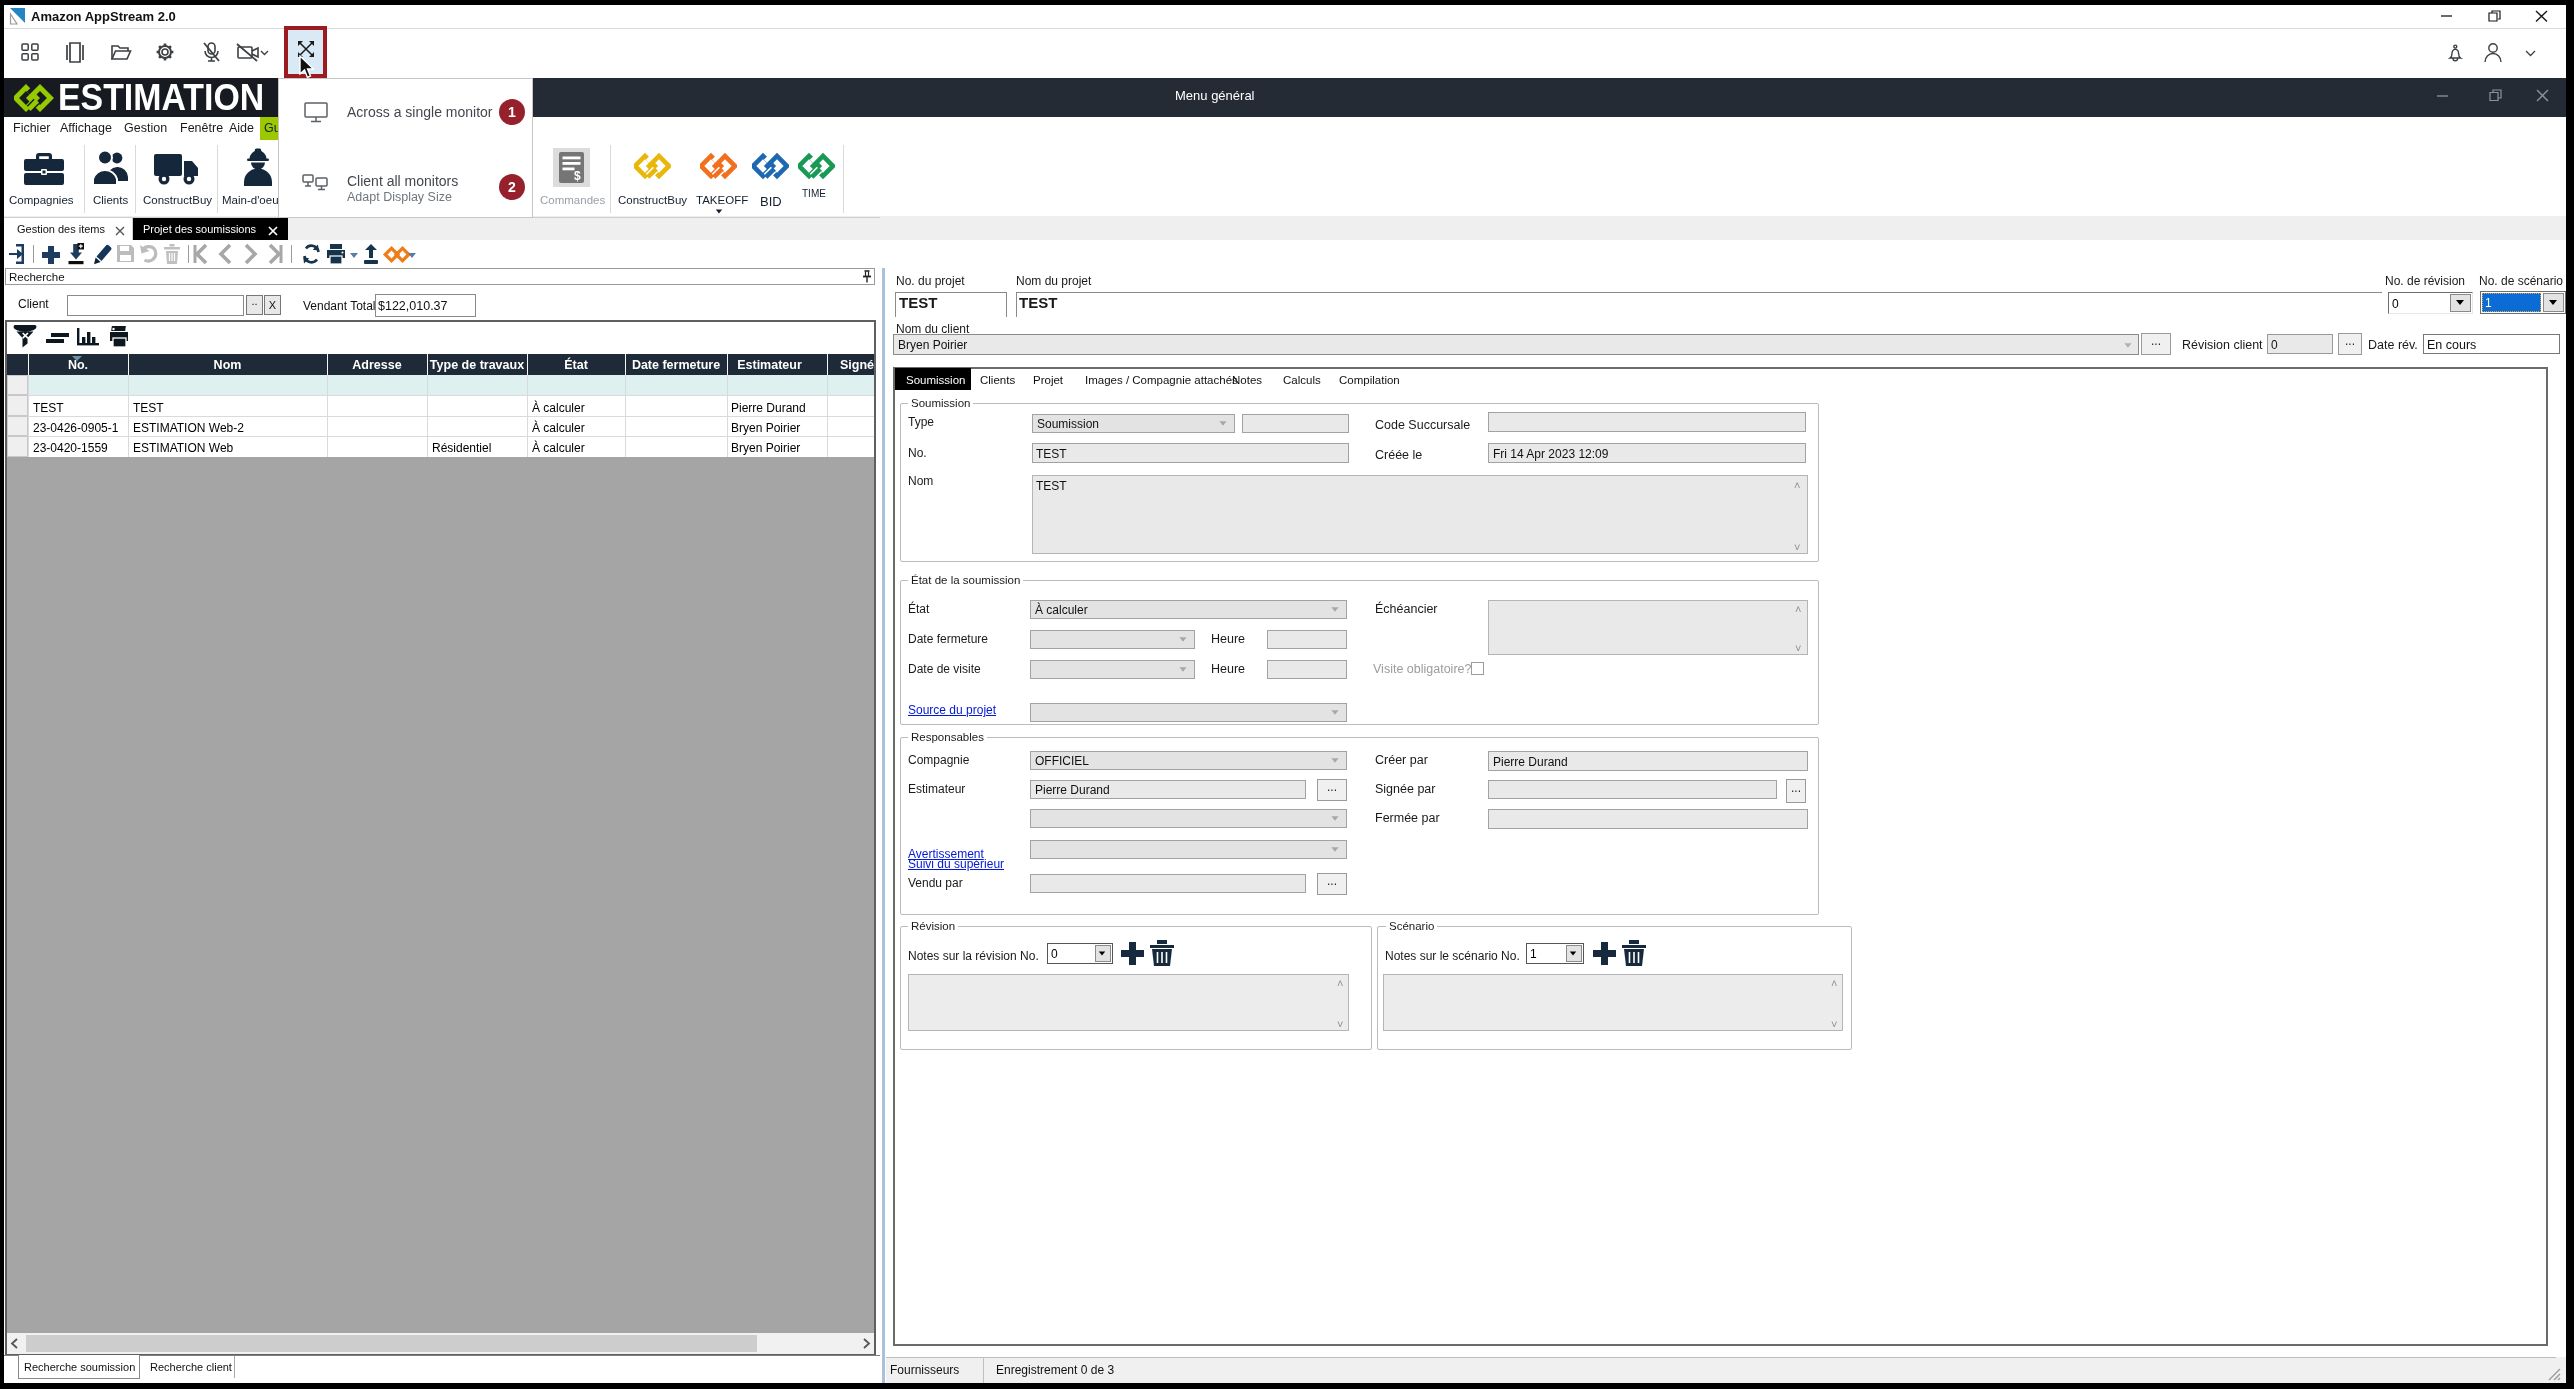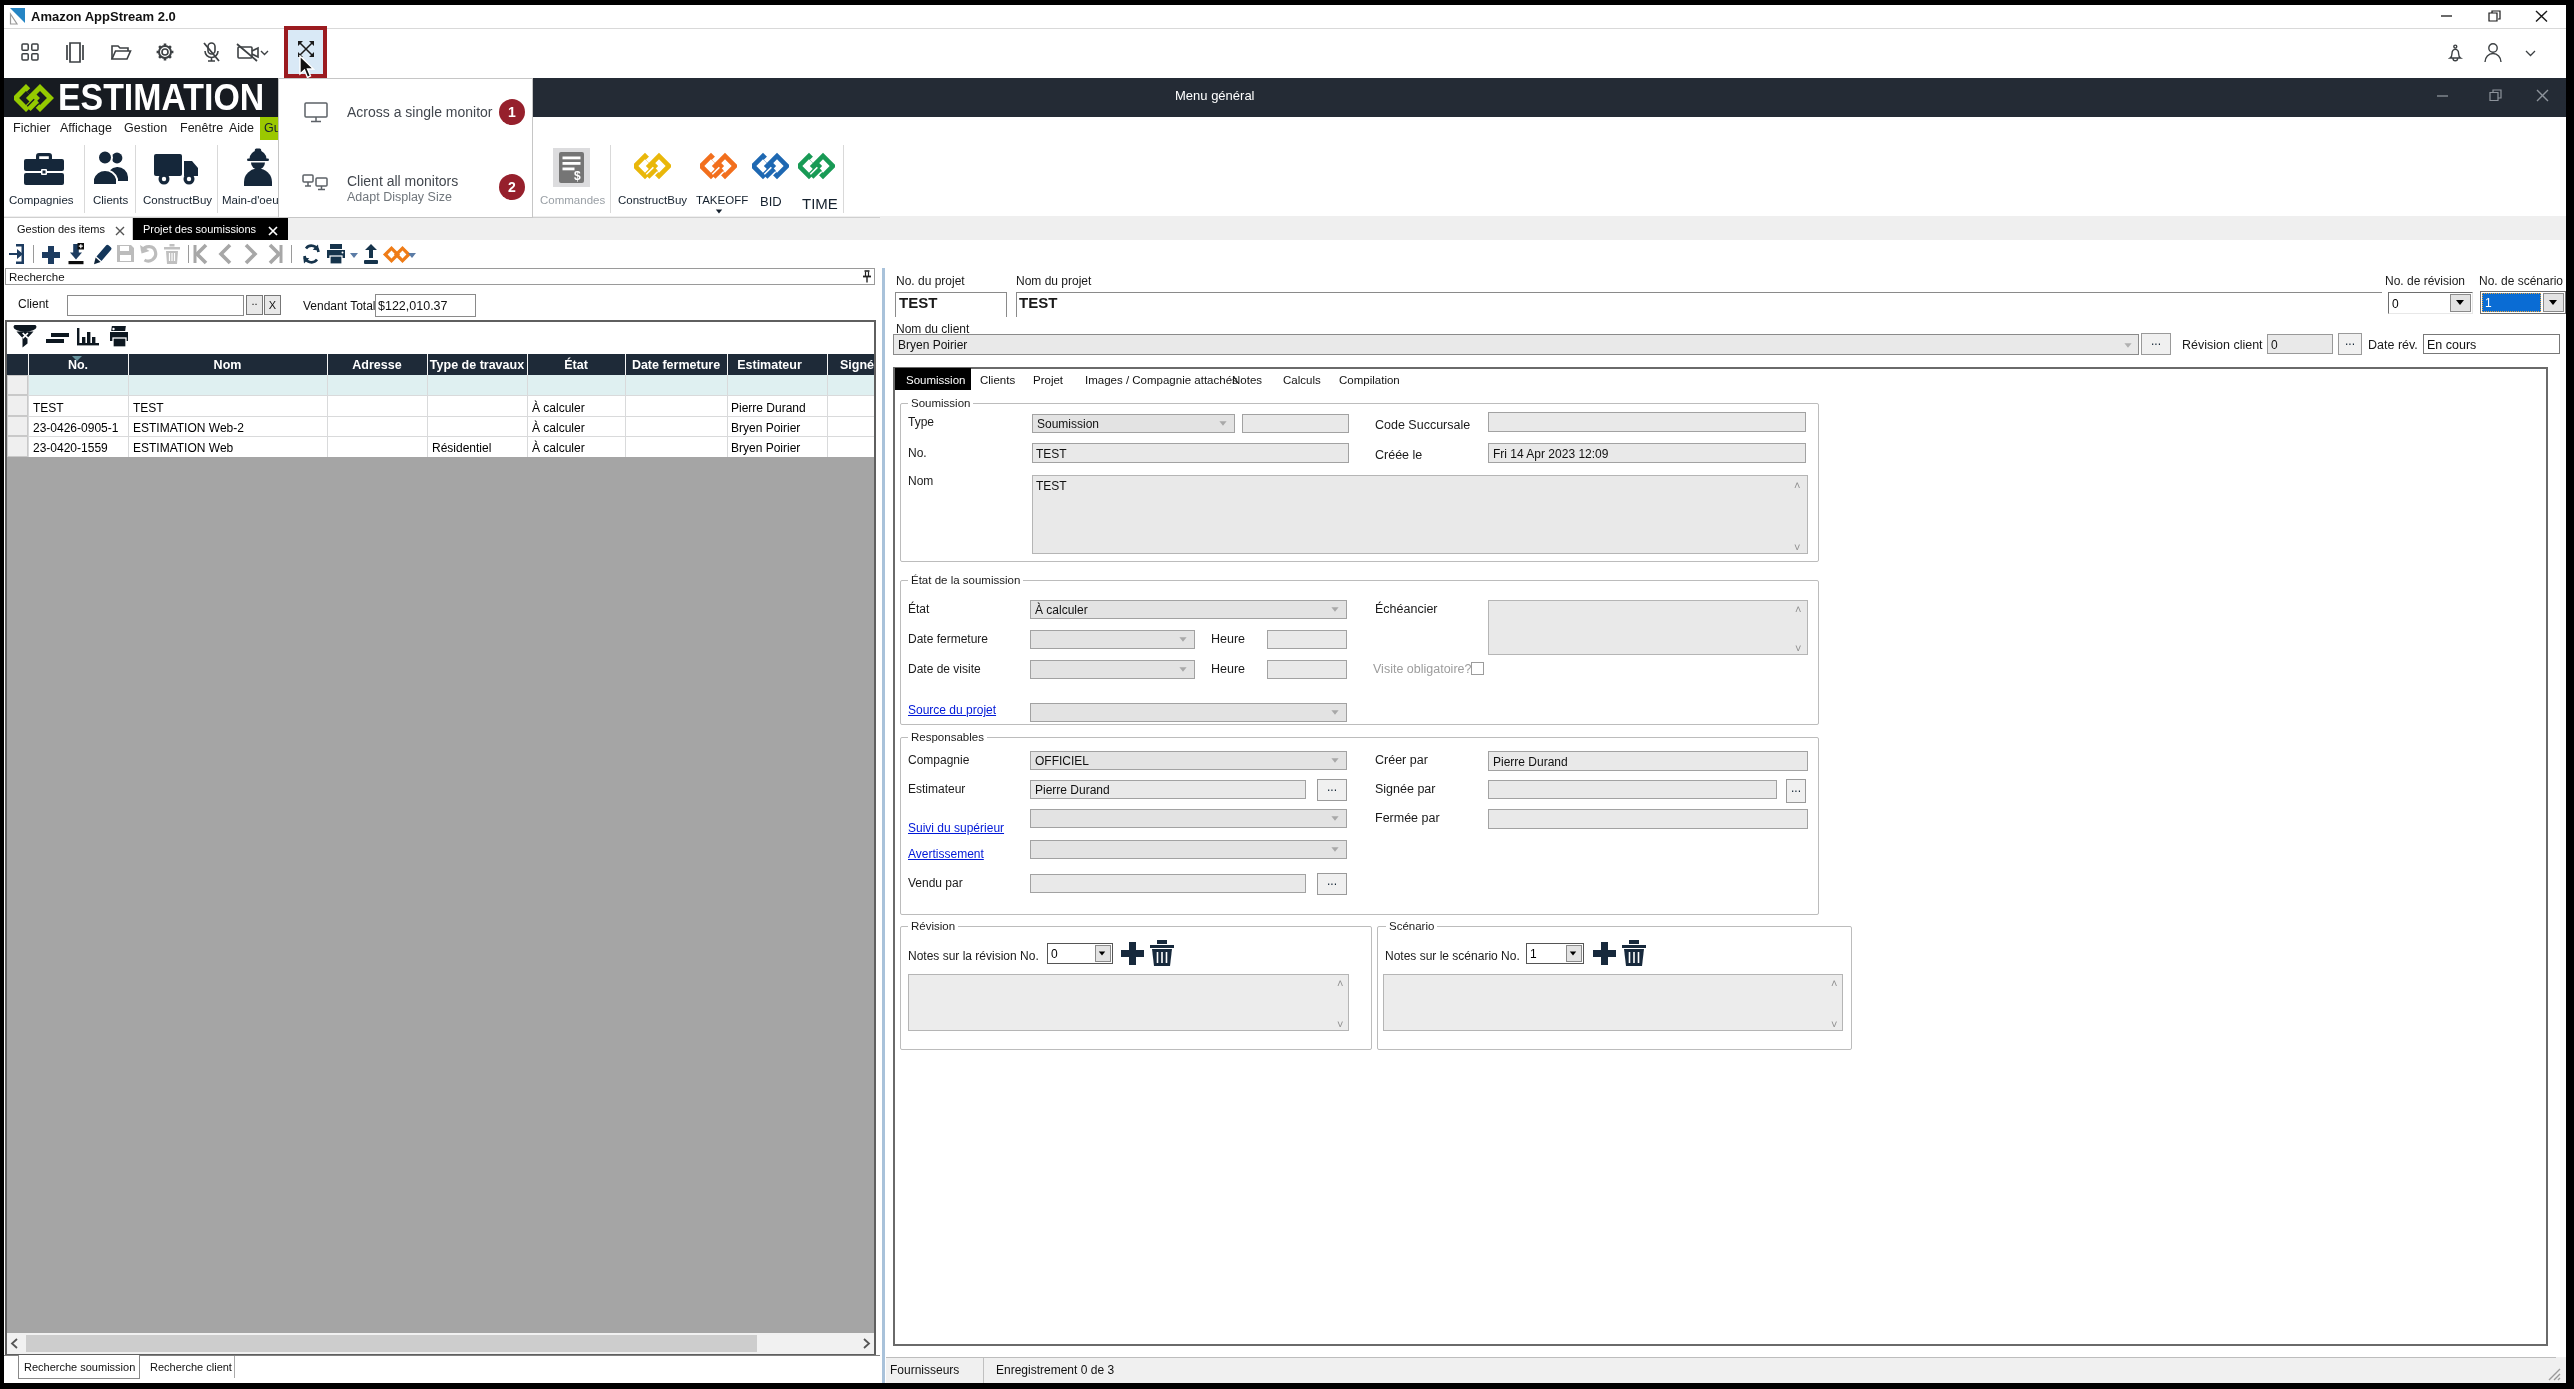--- a/index.html
+++ b/index.html
@@ -196,21 +196,21 @@
     <path d="M13.8 26.2 L22.2 17.8" stroke="#1e68b2" stroke-width="4.6"></path>
   </svg>
 <div class="t" style="left:760px;top:194px;font-size:13px;color:#15212e">BID</div>
 <svg class="abs" style="left:798px;top:151px" width="37" height="30" viewBox="0 0 37 30" fill="none">
     <rect x="4" y="8" width="14" height="14" transform="rotate(45 11 15)" stroke="#189a55" stroke-width="4.6"></rect>
     <path d="M14.5 11.5 L21.5 4.5" stroke="#fff" stroke-width="7.6"></path>
     <rect x="18" y="8" width="14" height="14" transform="rotate(45 25 15)" stroke="#189a55" stroke-width="4.6"></rect>
     <path d="M14.5 25.5 L21.5 18.5" stroke="#fff" stroke-width="7.6"></path>
     <path d="M13.8 26.2 L22.2 17.8" stroke="#189a55" stroke-width="4.6"></path>
   </svg>
-<div class="t" style="left:802px;top:195px;font-size:15px;color:#15212e">TIME</div>
+<div class="t" style="left:802px;top:188px;font-size:10px;color:#15212e">TIME</div>
 
 <div class="abs" style="left:4px;top:216px;width:2562px;height:24px;background:#efefef"></div>
 <div class="abs" style="left:4px;top:217px;width:876px;height:1px;background:#cfcfcf"></div>
 <div class="abs" style="left:4px;top:218px;width:128px;height:22px;background:#fff;border-right:1px solid #cfcfcf"></div>
 <div class="t" style="left:17px;top:223px;font-size:11px;color:#111">Gestion des items</div>
 <svg class="abs" style="left:115px;top:226px" width="10" height="10" viewBox="0 0 10 10" stroke="#555" stroke-width="1.4">
     <path d="M1 1 L9 9 M9 1 L1 9"></path>
   </svg>
 <div class="abs" style="left:133px;top:218px;width:155px;height:22px;background:#000"></div>
 <div class="t" style="left:143px;top:223px;font-size:11px;color:#fff">Projet des soumissions</div>
@@ -509,21 +509,21 @@
 <div class="t" style="left:1375px;top:753px;font-size:12.5px;color:#1a1a1a">Créer par</div>
 <div class="in" style="left:1488px;top:751px;width:320px;height:20px;box-sizing:border-box"></div>
 <div class="t" style="left:1493px;top:755px;font-size:12px;color:#111">Pierre Durand</div>
 <div class="t" style="left:908px;top:782px;font-size:12px;color:#1a1a1a">Estimateur</div>
 <div class="in" style="left:1030px;top:780px;width:276px;height:19px;box-sizing:border-box"></div>
 <div class="t" style="left:1035px;top:783px;font-size:12px;color:#111">Pierre Durand</div>
 <div class="dots" style="left:1317px;top:779px;width:30px;height:22px;line-height:14px;box-sizing:border-box">...</div>
 <div class="t" style="left:1375px;top:782px;font-size:12.5px;color:#1a1a1a">Signée par</div>
 <div class="in" style="left:1488px;top:780px;width:289px;height:19px;box-sizing:border-box"></div>
 <div class="dots" style="left:1786px;top:779px;width:20px;height:24px;line-height:16px;box-sizing:border-box">...</div>
-<div class="lnk" style="left:908px;top:821px">Suivi du supérieur</div>
+<div class="lnk" style="left:908px;top:857px">Suivi du supérieur</div>
 <div class="in" style="left:1030px;top:809px;width:317px;height:19px;box-sizing:border-box;background:#e3e3e3"></div>
 <div class="dar" style="left:1331px;top:816px;border-top-color:#a8a8a8;transform:scale(.9)"></div>
 <div class="t" style="left:1375px;top:811px;font-size:12.5px;color:#1a1a1a">Fermée par</div>
 <div class="in" style="left:1488px;top:809px;width:320px;height:20px;box-sizing:border-box"></div>
 <div class="lnk" style="left:908px;top:847px">Avertissement</div>
 <div class="in" style="left:1030px;top:840px;width:317px;height:19px;box-sizing:border-box;background:#e3e3e3"></div>
 <div class="dar" style="left:1331px;top:847px;border-top-color:#a8a8a8;transform:scale(.9)"></div>
 <div class="t" style="left:908px;top:876px;font-size:12px;color:#1a1a1a">Vendu par</div>
 <div class="in" style="left:1030px;top:874px;width:276px;height:19px;box-sizing:border-box"></div>
 <div class="dots" style="left:1317px;top:873px;width:30px;height:22px;line-height:14px;box-sizing:border-box">...</div>

